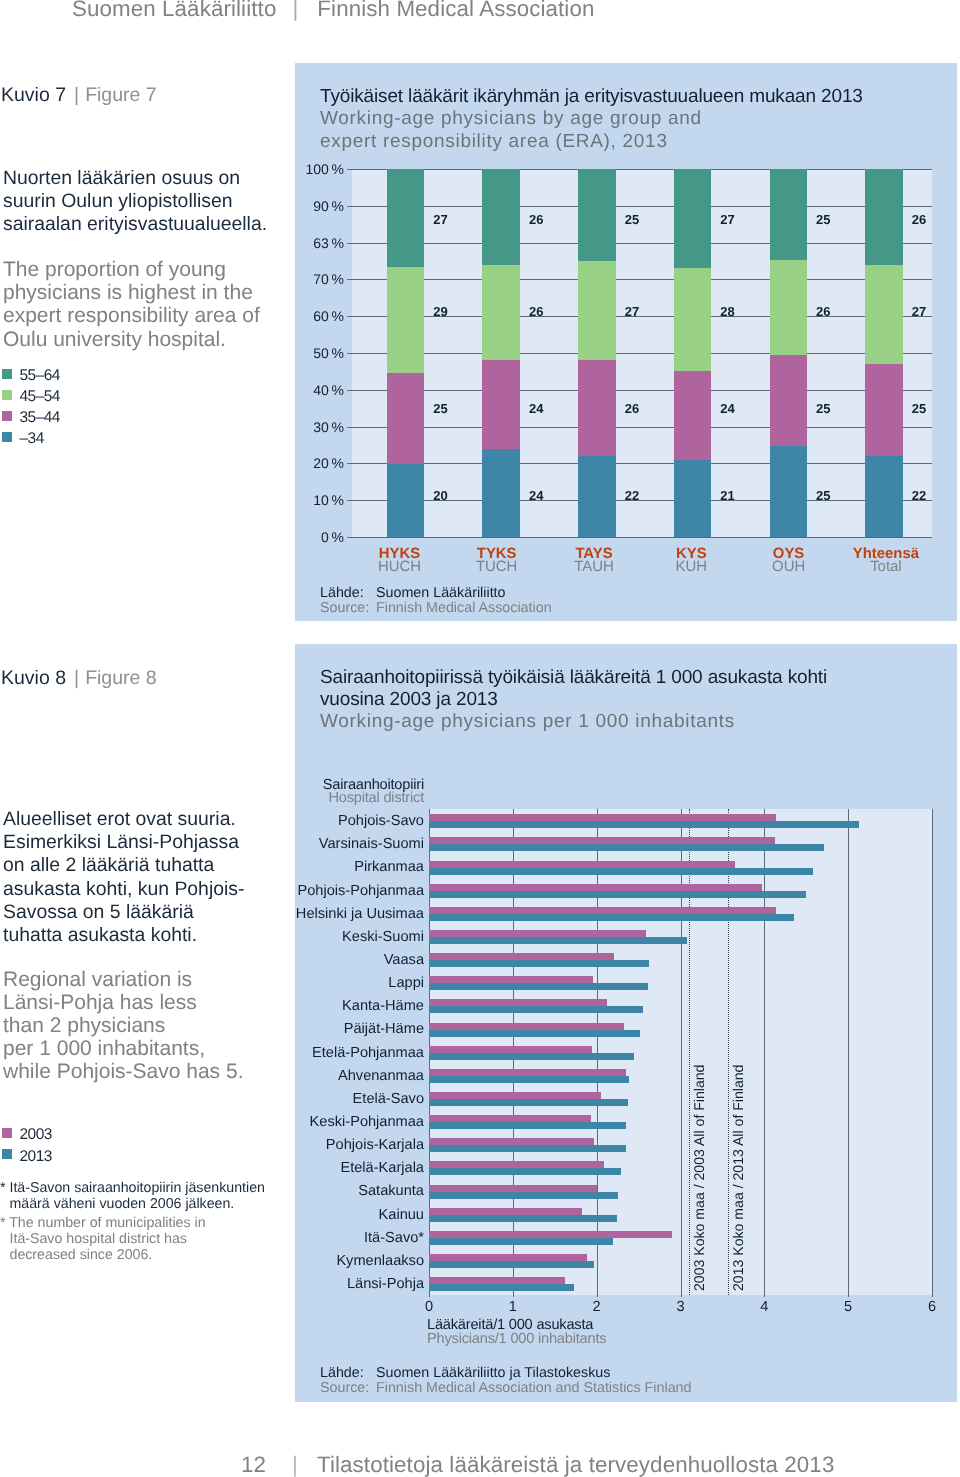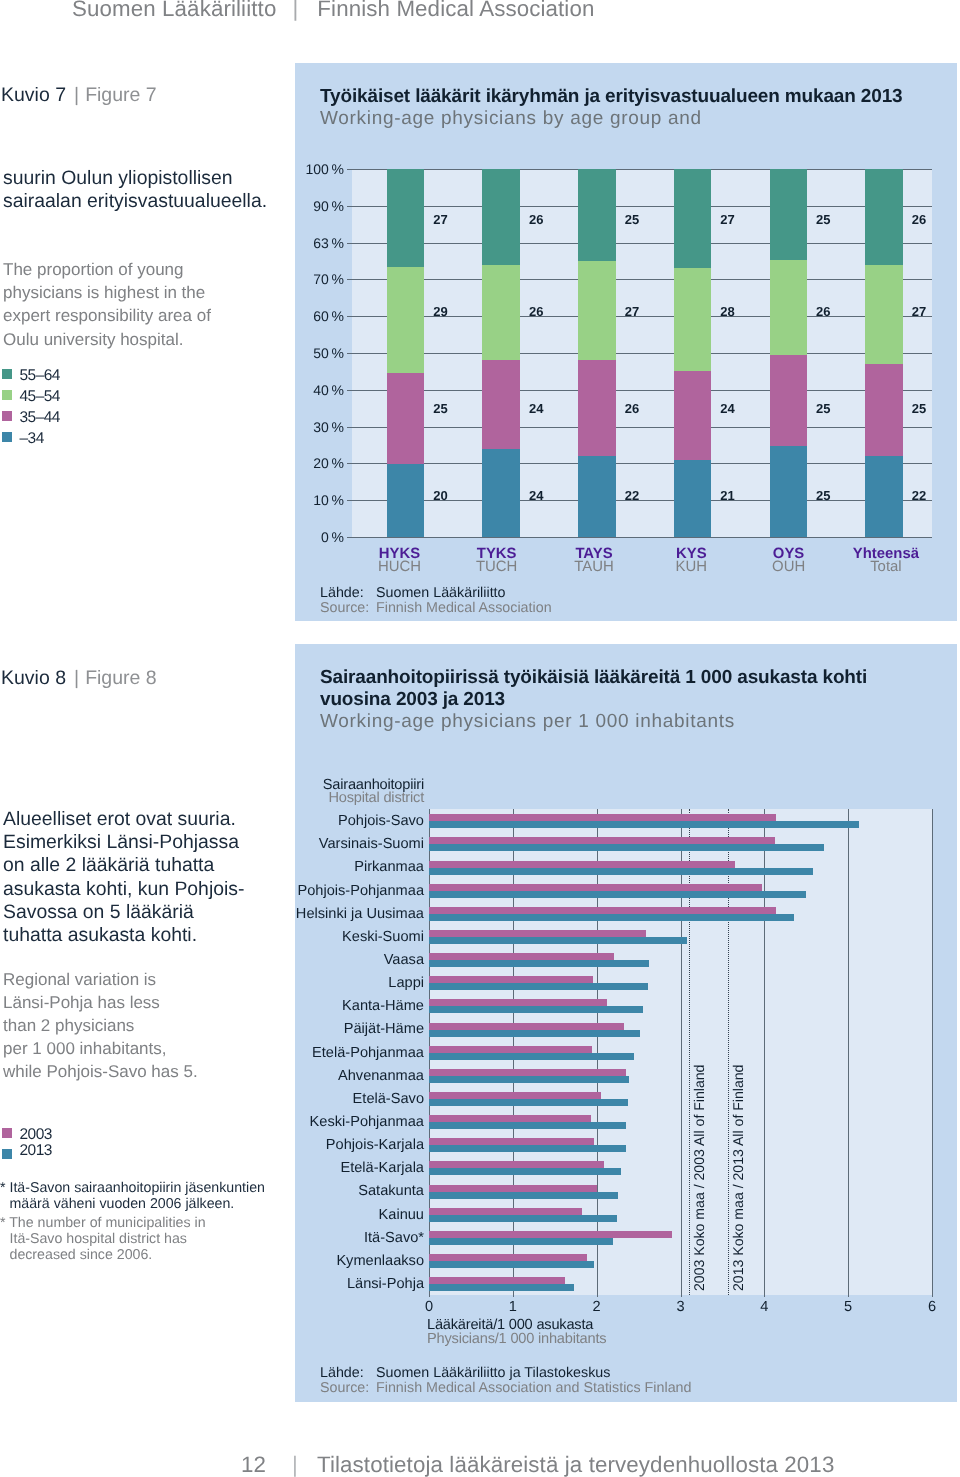--- a/index.html
+++ b/index.html
@@ -22,46 +22,46 @@
   
   .panel{background:#c3d8ef;}
 
   
   .figlabel{font-size:19.5px;color:#1b2a3b;}
   .figlabel .sep{color:#8e9093;padding:0 6px 0 8px;}
   .figlabel .en{color:#8e9093;}
 
   
   .lead{font-size:19.4px;line-height:23.2px;color:#1b2a3b;}
-  .lead-en{font-size:17px;line-height:23.2px;color:#7f8184;}
+  .lead-en{font-size:21px;line-height:23.2px;color:#7f8184;}
   .legsw{position:absolute;left:1.5px;width:10.5px;height:10.5px;}
   .legtxt{position:absolute;left:19.6px;font-size:15.5px;letter-spacing:-0.6px;color:#1b2a3b;line-height:1;}
 
   
   .fn-fi{font-size:14.2px;line-height:16px;color:#1b2a3b;}
   .fn-en{font-size:14.2px;line-height:16px;color:#7f8184;}
 
   
-  .ptitle{font-size:19px;font-weight:bold;color:#11202f;line-height:22.2px;letter-spacing:-0.15px;}
+  .ptitle{font-size:19px;font-weight:normal;color:#11202f;line-height:22.2px;letter-spacing:-0.15px;}
   .psub{font-size:19px;color:#6d7479;line-height:22.2px;letter-spacing:0.7px;}
 
   
   .srclab{font-size:14.3px;color:#11202f;}
   .srclab2{font-size:14.3px;color:#7f8184;}
   .srctxt{font-size:14.3px;color:#11202f;}
   .srctxt2{font-size:14.3px;color:#7f8184;}
 
   
   .plotbg{background:#dfe9f5;}
   .gline{background:#5d6b78;height:1px;}
   .vline{background:#5d6b78;width:1px;}
   .ytick{position:absolute;font-size:14px;color:#11202f;text-align:right;line-height:1;}
   .bar{position:absolute;}
   .barval{position:absolute;font-size:13px;color:#11202f;text-align:center;line-height:1;font-weight:bold;margin-left:35px;}
-  .catlab{position:absolute;font-size:14.9px;font-weight:bold;color:#4c1d95;text-align:center;line-height:1;}
+  .catlab{position:absolute;font-size:14.9px;font-weight:bold;color:#c2410c;text-align:center;line-height:1;}
   .catlab2{position:absolute;font-size:14.9px;color:#7f8184;text-align:center;line-height:1;}
 
   
   .rowlab{position:absolute;font-size:14.6px;color:#11202f;text-align:right;line-height:1;white-space:nowrap;}
   .xtick{position:absolute;font-size:14.6px;color:#11202f;text-align:center;line-height:1;}
   .refline{position:absolute;width:0;border-left:1.4px dotted #33404f;}
   .reflab{position:absolute;font-size:14.1px;color:#11202f;white-space:nowrap;
           transform-origin:0 0;transform:rotate(-90deg);}
   .axhead{position:absolute;font-size:14.6px;line-height:1;letter-spacing:-0.2px;}
 
@@ -99,20 +99,21 @@
     <span>Suomen Lääkäriliitto</span><span class="sep">|</span><span>Finnish Medical Association</span>
   </div>
 
   <div class="abs panel" id="panel7"></div>
 
   <div class="abs figlabel" id="fig7label">
     <span>Kuvio 7</span><span class="sep">|</span><span class="en">Figure 7</span>
   </div>
 
   <div class="abs lead" id="fig7textfi">
+      <div>Nuorten lääkärien osuus on</div>
       <div>suurin Oulun yliopistollisen</div>
       <div>sairaalan erityisvastuualueella.</div>
     </div>
   <div class="abs lead-en" id="fig7texten">
       <div>The proportion of young</div>
       <div>physicians is highest in the</div>
       <div>expert responsibility area of</div>
       <div>Oulu university hospital.</div>
     </div>
   <div class="abs" id="fig7legend">
@@ -122,20 +123,21 @@
       <div class="legtxt" style="top: 25px;">45–54</div>
       <div class="legsw" style="top: 46.7px; background: rgb(176, 100, 157);"></div>
       <div class="legtxt" style="top: 46.1px;">35–44</div>
       <div class="legsw" style="top: 67.8px; background: rgb(61, 134, 168);"></div>
       <div class="legtxt" style="top: 67.2px;">–34</div>
     </div>
 
   <div class="abs" id="fig7title">
     <div class="ptitle">Työikäiset lääkärit ikäryhmän ja erityisvastuualueen mukaan 2013</div>
     <div class="psub">Working-age physicians by age group and</div>
+    <div class="psub">expert responsibility area (ERA), 2013</div>
   </div>
 
   <div class="abs" id="fig7chart">
       <div class="abs plotbg" style="left: 57px; top: 106px; width: 580px; height: 368px;"></div>
       <div class="abs gline" style="left: 57px; top: 474px; width: 580px;"></div>
       <div class="ytick" style="left: 1px; top: 467px; width: 48px;">0 %</div>
       <div class="abs gline" style="left: 52px; top: 474px; width: 5px;"></div>
       <div class="abs gline" style="left: 57px; top: 437px; width: 580px;"></div>
       <div class="ytick" style="left: 1px; top: 430px; width: 48px;">10 %</div>
       <div class="abs gline" style="left: 52px; top: 437px; width: 5px;"></div>
@@ -261,21 +263,21 @@
       <div>Regional variation is</div>
       <div>Länsi-Pohja has less</div>
       <div>than 2 physicians</div>
       <div>per 1 000 inhabitants,</div>
       <div>while Pohjois-Savo has 5.</div>
     </div>
   <div class="abs" id="fig8legend">
       <div class="legsw" style="top: 3.6px; background: rgb(176, 100, 157);"></div>
       <div class="legtxt" style="top: 3px;">2003</div>
       <div class="legsw" style="top: 24.7px; background: rgb(61, 134, 168);"></div>
-      <div class="legtxt" style="top: 19px; text-align: center;">2013</div>
+      <div class="legtxt" style="top: 25px; text-align: center;">2013</div>
     </div>
 
   <div class="abs" id="fig8footnote">
     <div class="fn-fi">* Itä-Savon sairaanhoitopiirin jäsenkuntien</div>
     <div class="fn-fi" style="padding-left:9.5px">määrä väheni vuoden 2006 jälkeen.</div>
     <div class="fn-en" style="margin-top:2.5px">* The number of municipalities in</div>
     <div class="fn-en" style="padding-left:9.5px">Itä-Savo hospital district has</div>
     <div class="fn-en" style="padding-left:9.5px">decreased since 2006.</div>
   </div>
 

